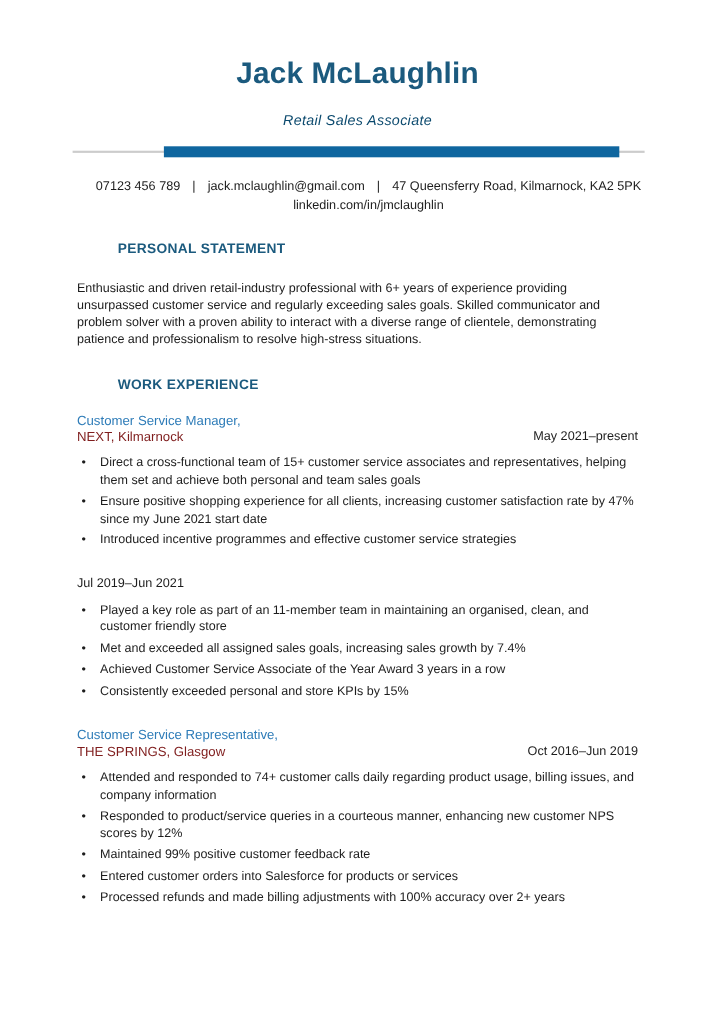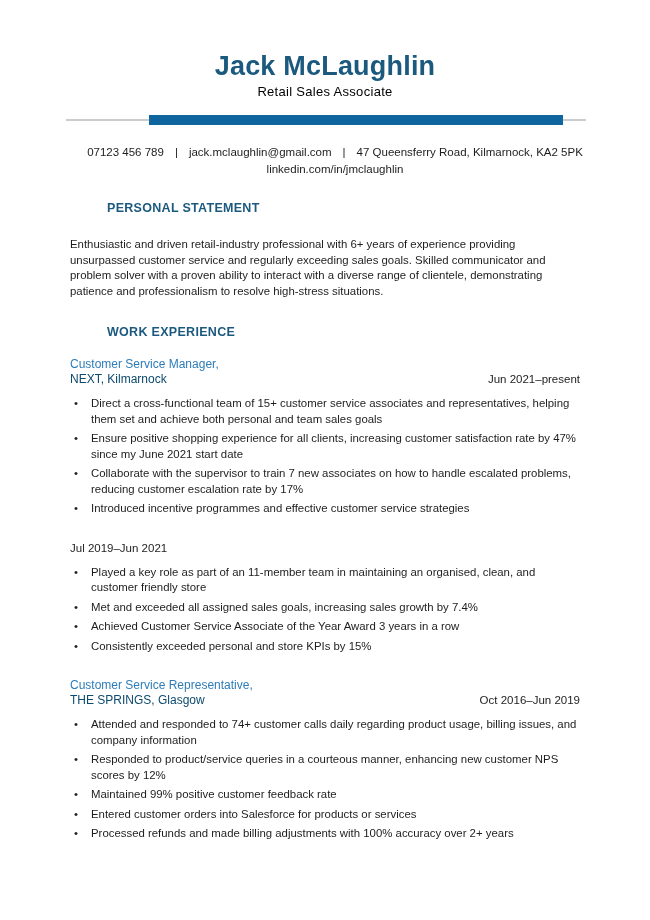--- a/index.html
+++ b/index.html
@@ -17,25 +17,26 @@
   .header { text-align: center; padding-top: 53px; }
   .name {
     margin: 0;
     font-size: 27px;
     line-height: 27px;
     font-weight: 700;
     color: #1b5a7e;
     letter-spacing: 0.2px;
   }
   .subtitle {
-    margin-top: 4px;
+    margin-top: 22px;
     font-size: 13px;
     line-height: 16px;
-    color: #000000;
+    color: #0c4a6e;
     letter-spacing: 0.3px;
+    font-style: italic;
   }
   
   .divider { position: relative; height: 10px; margin-top: 15px; }
   .divider-line {
     position: absolute; left: 33px; right: 31px; top: 4px; height: 2px;
     background: #cccccc;
   }
   .divider-bar {
     position: absolute; left: 116px; width: 414px; top: 0; height: 10px;
     background: #0f669f;
@@ -75,21 +76,21 @@
   .we-heading + .job { margin-top: 18px; }
   .job-head { display: flex; justify-content: space-between; align-items: flex-end; }
   .job-title {
     font-size: 12px;
     line-height: 15px;
     color: #2e7cb8;
   }
   .job-company {
     font-size: 12px;
     line-height: 15px;
-    color: #0c4a6e;
+    color: #7f1d1d;
   }
   .job-dates {
     font-size: 11.5px;
     line-height: 15px;
     color: #1d1d1d;
     white-space: nowrap;
   }
   .bullets {
     list-style: none;
     margin: 9px 0 0 0;
@@ -143,26 +144,25 @@
 
     <section>
       <h2 class="section-heading we-heading">WORK EXPERIENCE</h2>
 
       <article class="job">
         <div class="job-head">
           <div class="job-head-left">
             <div class="job-title">Customer Service Manager,</div>
             <div class="job-company">NEXT, Kilmarnock</div>
           </div>
-          <div class="job-dates">Jun 2021–present</div>
+          <div class="job-dates">May 2021–present</div>
         </div>
         <ul class="bullets">
           <li>Direct a cross-functional team of 15+ customer service associates and representatives, helping them set and achieve both personal and team sales goals</li>
           <li>Ensure positive shopping experience for all clients, increasing customer satisfaction rate by 47% since my June 2021 start date</li>
-          <li>Collaborate with the supervisor to train 7 new associates on how to handle escalated problems, reducing customer escalation rate by 17%</li>
           <li>Introduced incentive programmes and effective customer service strategies</li>
         </ul>
       </article>
 
       <article class="job">
         <div class="job-head">
           <div class="job-dates">Jul 2019–Jun 2021</div>
         </div>
         <ul class="bullets">
           <li>Played a key role as part of an 11-member team in maintaining an organised, clean, and customer friendly store</li>

